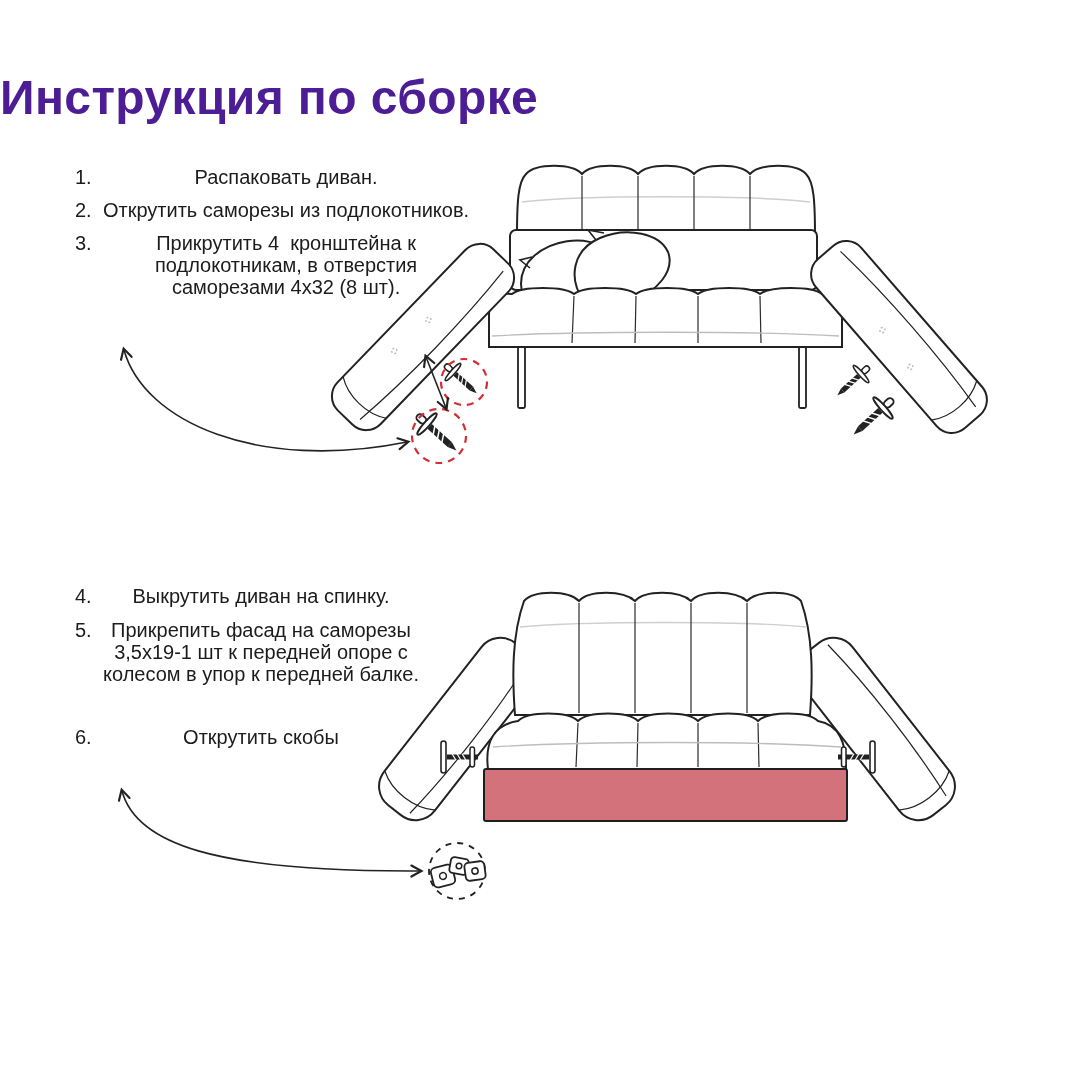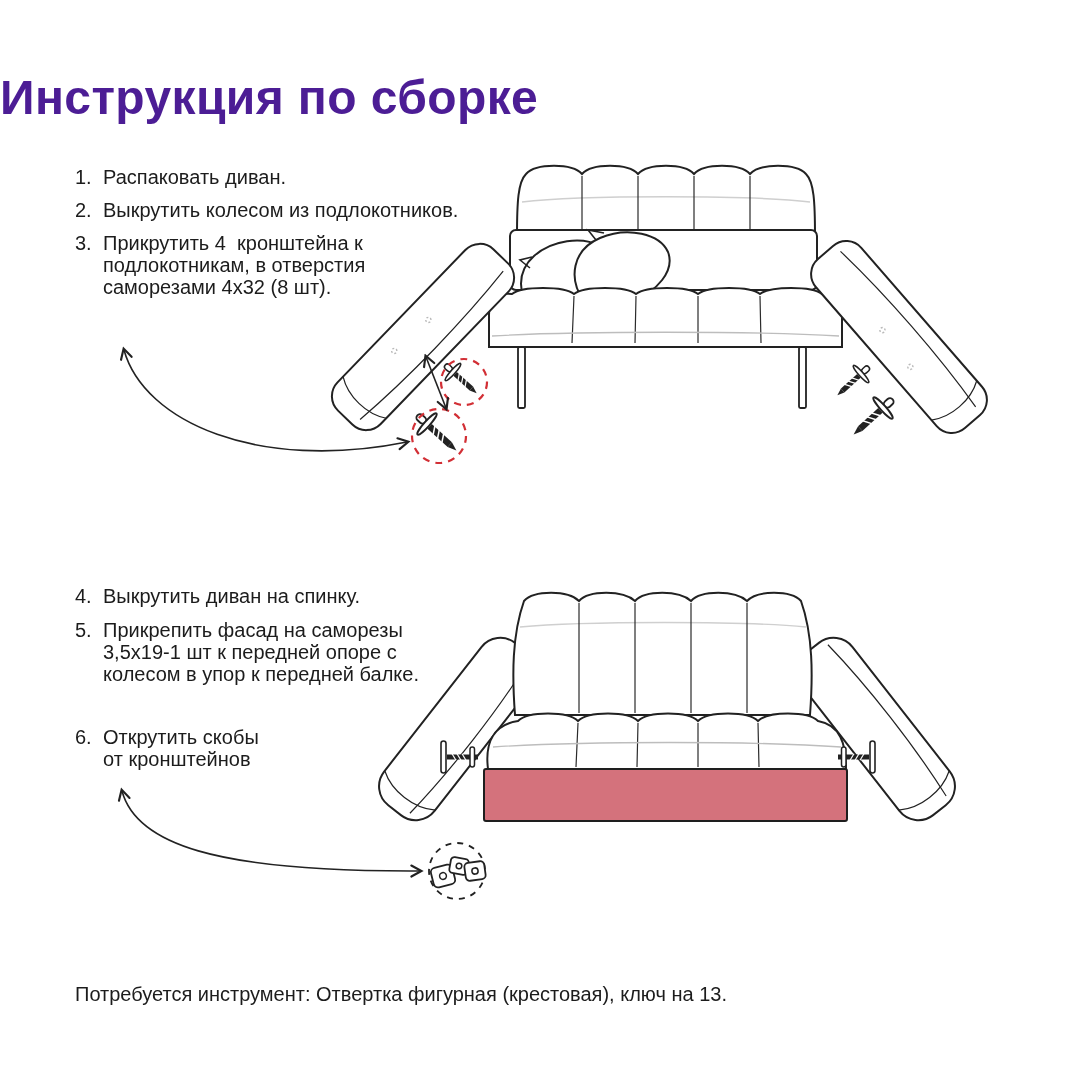--- a/index.html
+++ b/index.html
@@ -11,21 +11,21 @@
   }
   .title{
     position:absolute;top:54px;left:0;width:100%;
     text-align:left;font-size:48px;font-weight:700;letter-spacing:.4px;color:#4c1d95;margin-top:16px;
   }
   .steps{position:absolute;left:75px;display:flex;flex-direction:column;}
   #steps-top{top:166px;gap:11px;}
   #steps-bottom{top:585px;gap:12px;}
   .step{display:flex;font-size:20px;line-height:22px;}
   .step .num{width:28px;flex:none;}
-  .step .lines{flex:1;}
+  .step .lines{flex:1;text-align:center;}
   .ln{display:block;white-space:pre-wrap;}
   .gap-top{margin-top:29px;}
   .footer{position:absolute;left:75px;top:982px;font-size:20px;line-height:24px;}
   svg.illu{position:absolute;display:block;}
   #illu-top{left:55px;top:150px;}
   #illu-bottom{left:60px;top:575px;}
 </style>
 </head>
 <body>
 
@@ -36,21 +36,21 @@
   <div class="steps" id="steps-top">
     <div class="step">
       <span class="num">1.</span>
       <div class="lines">
         <span class="ln">Распаковать диван.</span>
       </div>
     </div>
     <div class="step">
       <span class="num">2.</span>
       <div class="lines">
-        <span class="ln">Выкрутить колесом из подлокотников.</span>
+        <span class="ln">Открутить саморезы из подлокотников.</span>
       </div>
     </div>
     <div class="step">
       <span class="num">3.</span>
       <div class="lines">
         <span class="ln">Прикрутить 4  кронштейна к</span>
         <span class="ln">подлокотникам, в отверстия</span>
         <span class="ln">саморезами 4х32 (8 шт).</span>
       </div>
     </div>
@@ -68,21 +68,20 @@
       <div class="lines">
         <span class="ln">Прикрепить фасад на саморезы</span>
         <span class="ln">3,5х19-1 шт к передней опоре с</span>
         <span class="ln">колесом в упор к передней балке.</span>
       </div>
     </div>
     <div class="step gap-top">
       <span class="num">6.</span>
       <div class="lines">
         <span class="ln">Открутить скобы</span>
-        <span class="ln">от кронштейнов</span>
       </div>
     </div>
   </div>
 
   <svg id="illu-top" class="illu" width="935" height="332" viewBox="0 0 935 332">
     <defs>
       <marker id="ah-t" viewBox="0 0 10 10" refX="7.5" refY="5" markerWidth="9" markerHeight="9" orient="auto-start-reverse">
         <path d="M1.5,1.2 L8.5,5 L1.5,8.8" fill="none" stroke="#222" stroke-width="1.5" stroke-linecap="round"></path>
       </marker>
       <g id="screw-t">
@@ -196,15 +195,14 @@
         <g transform="translate(415,296) rotate(-8)">
           <rect x="-10" y="-9" width="20" height="18" rx="4" fill="#fff" stroke="#222" stroke-width="1.8"></rect>
           <circle r="3.1" fill="none" stroke="#222" stroke-width="1.5"></circle>
         </g>
       </g>
     </g>
 
     <path d="M62,216 C76,268 152,297 360,296" fill="none" stroke="#222" stroke-width="1.6" marker-start="url(#ah-b)" marker-end="url(#ah-b)"></path>
   </svg>
 
-  <div class="footer">Потребуется инструмент: Отвертка фигурная (крестовая), ключ на 13.</div>
 
 </div>
 
 </body></html>

